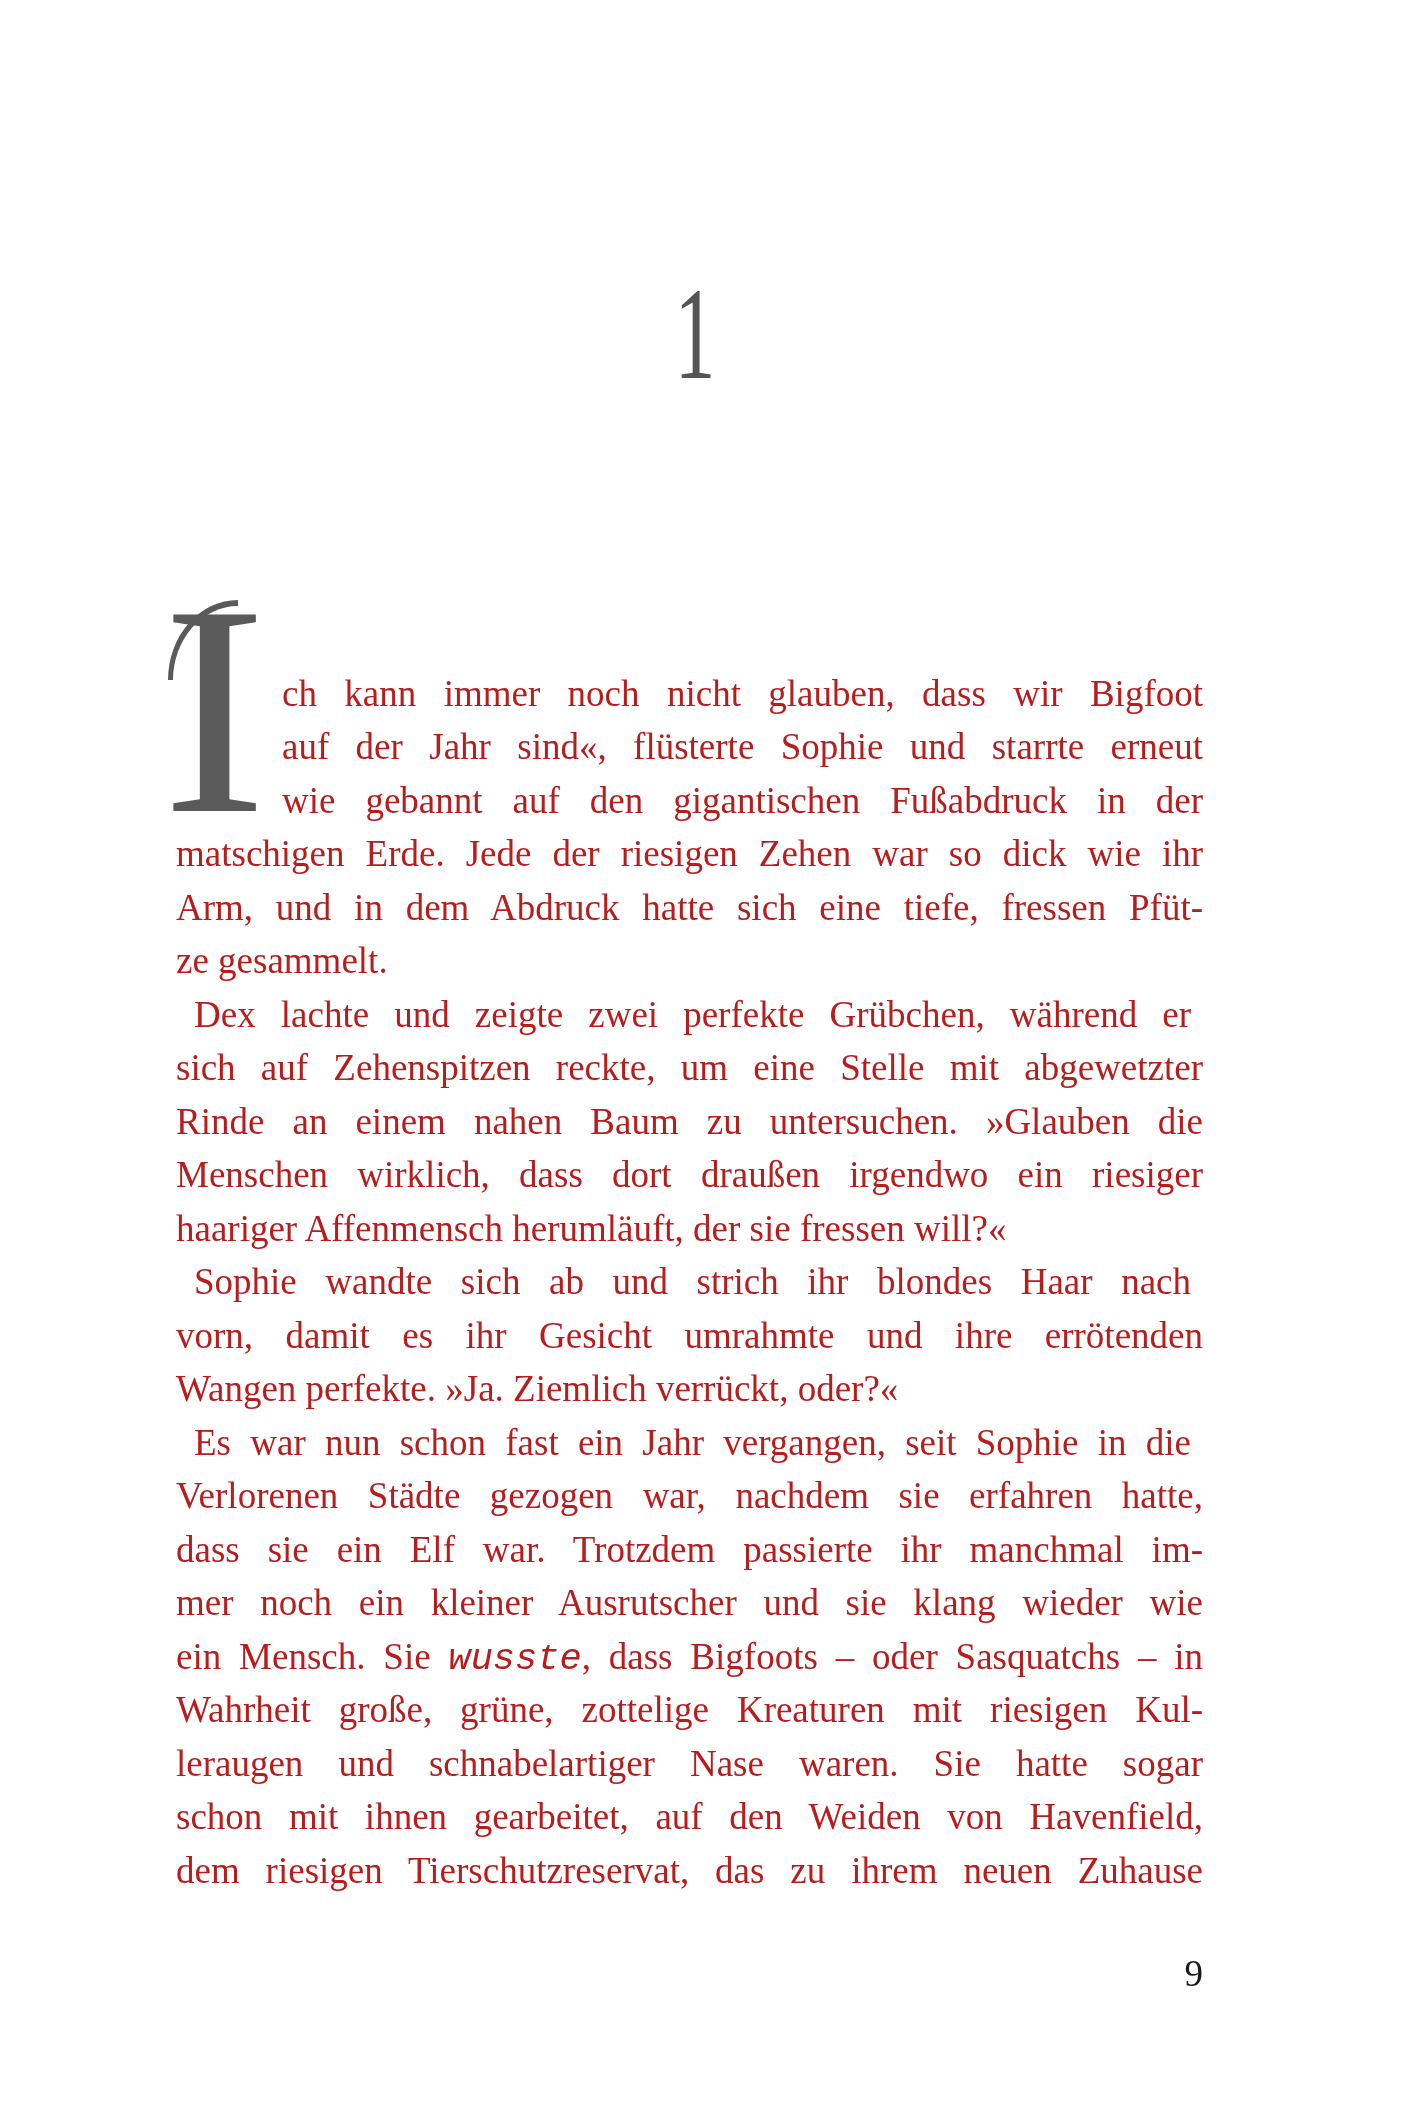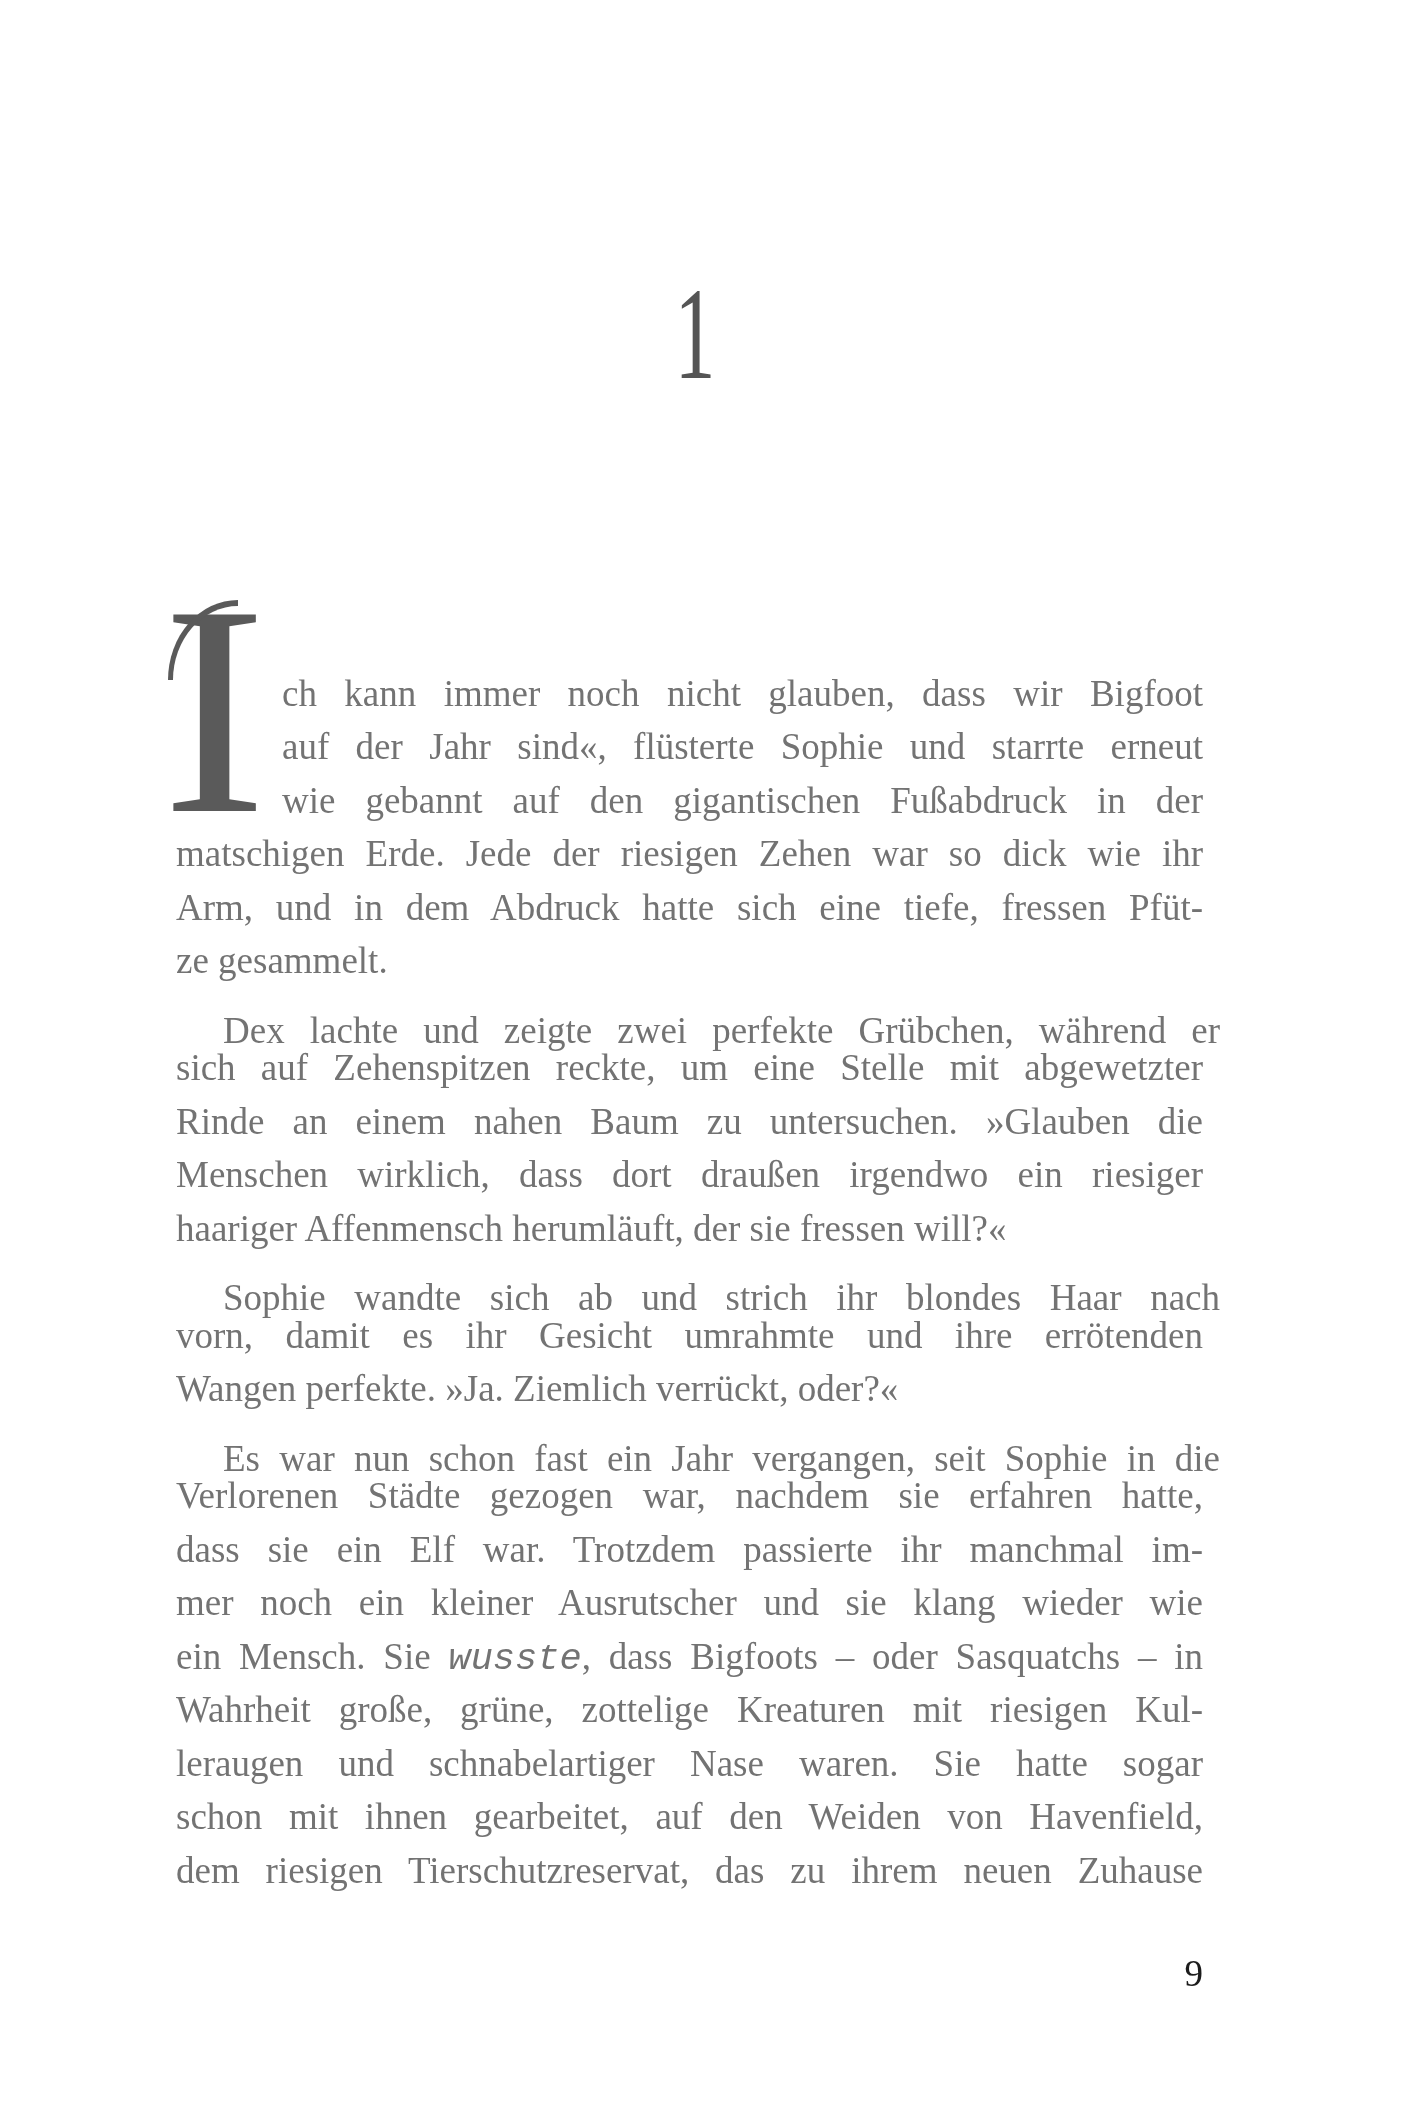--- a/index.html
+++ b/index.html
@@ -62,30 +62,29 @@
     .line {
       position: absolute;
       left: 176px;
       width: 1027px;
       font-size: 37px;
       line-height: 44px;
       height: 44px;
       white-space: nowrap;
       text-align: justify;
       text-align-last: justify;
-      color: #737373;
+      color: #b91c1c;
     }
     .line.indent-drop {
       left: 282px;
       width: 921px;
     }
     .line.indent-para {
-      left: 223px;
+      left: 194px;
       width: 997px;
-      margin-top: 16px;
     }
     .line.last {
       text-align: right;
       text-align-last: left;
     }
     .line em {
       font-style: italic;
       font-family: Liberation Mono, monospace;
     }
     .page-number {

